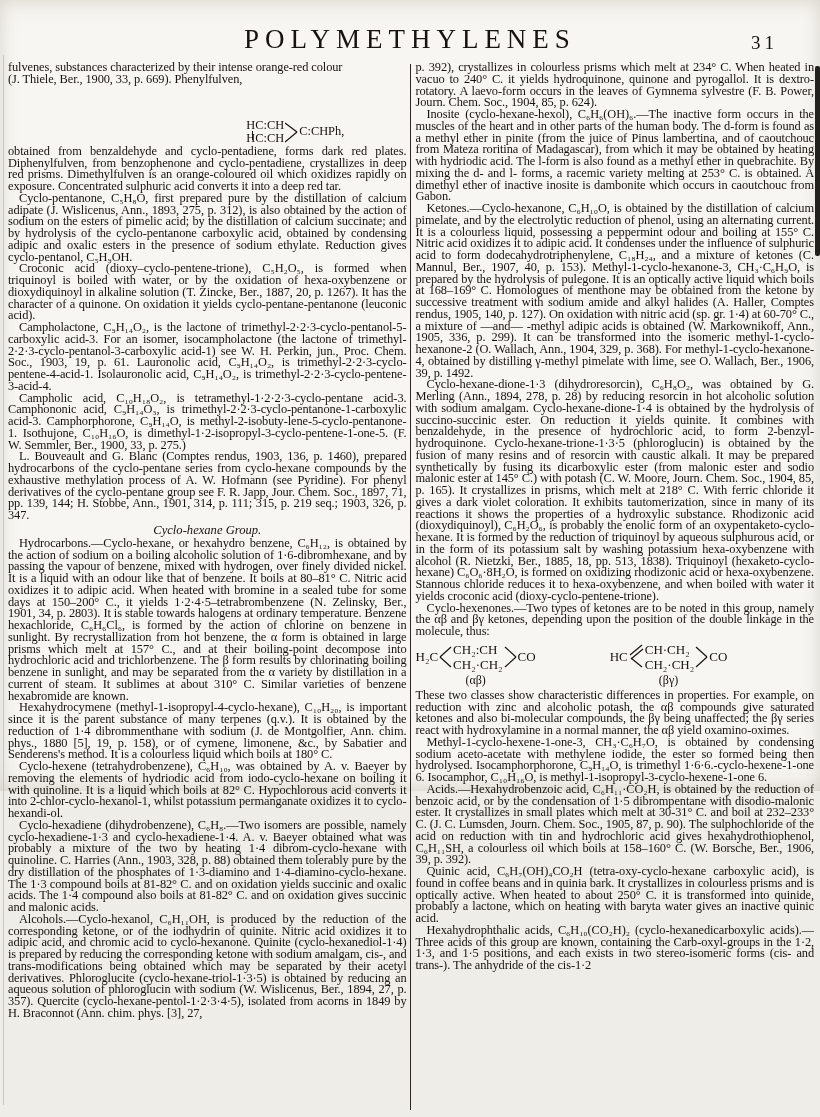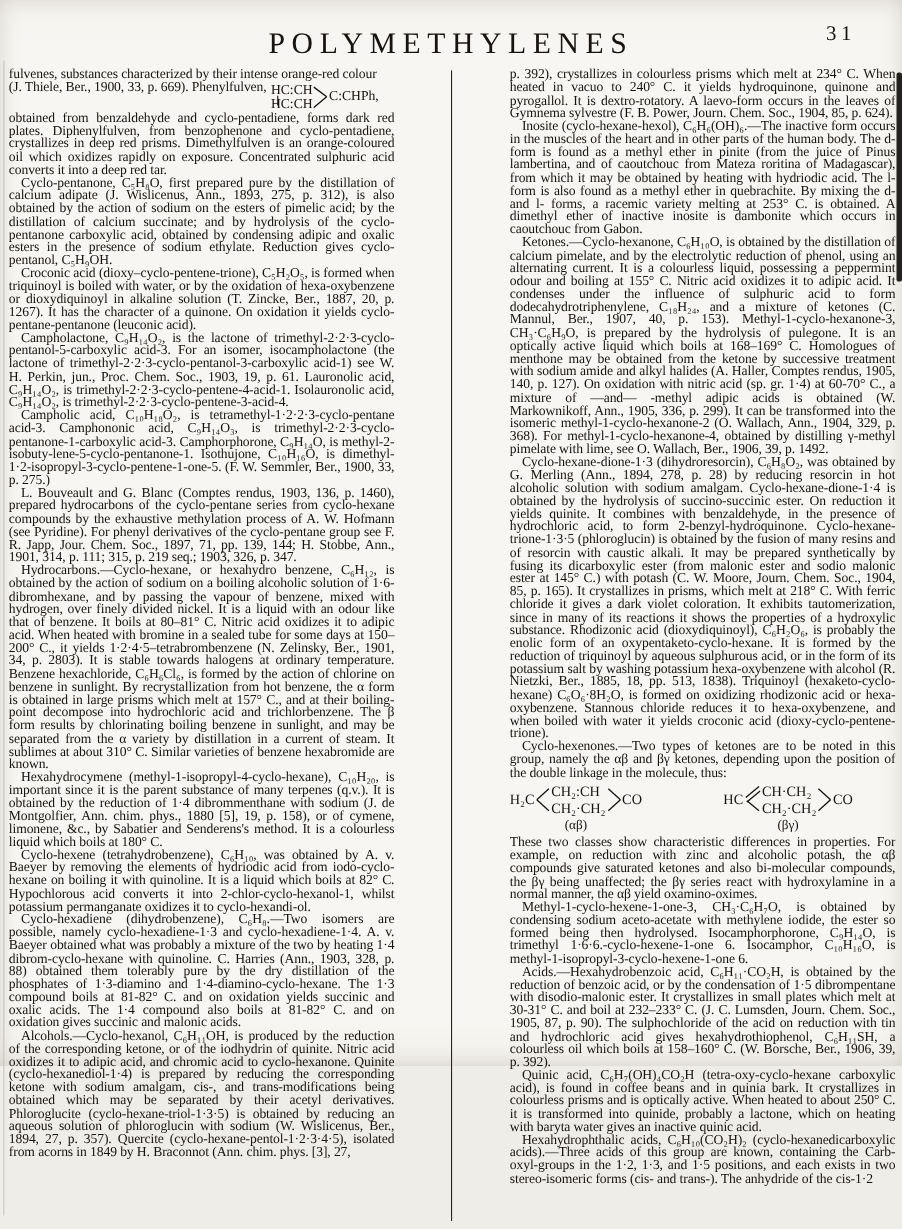--- a/index.html
+++ b/index.html
@@ -2,51 +2,51 @@
 <html><head>
 <meta charset="utf-8">
 <style>
   html,body{margin:0;padding:0;}
   body{
     width:820px;height:1117px;overflow:hidden;
     background:#efede8;
     font-family:"Liberation Serif","DejaVu Serif",serif;
   }
   .page{
-    position:relative;width:820px;height:969px;
+    position:relative;width:820px;height:791px;
     background:linear-gradient(180deg,#f5f3ee 0%,#f7f6f2 4%,#f7f6f2 96%,#f1efe9 100%);
     color:#17130f;
     box-shadow:inset 0 0 18px rgba(120,115,100,.25);
   }
   .gutter-line{position:absolute;left:3px;top:55px;width:1px;height:1050px;background:#c9c5bc;}
   .scan-artifact{position:absolute;right:0;top:66px;width:5px;height:190px;background:#23211d;border-radius:2px;filter:blur(.4px);}
   header{position:relative;height:58px;}
   h1{
     margin:0;padding-top:26px;text-align:center;
     font-size:27px;font-weight:normal;letter-spacing:6px;line-height:1;
   }
-  .page-num{position:absolute;right:42px;top:20px;font-size:19px;letter-spacing:4px;}
-  .columns{position:relative;display:flex;padding:4px 6px 0 8px;gap:48px;}
+  .page-num{position:absolute;right:42px;top:32px;font-size:19px;letter-spacing:4px;}
+  .columns{position:relative;display:flex;padding:4px 6px 0 8px;}
   .col{width:399px;height:1048px;overflow:hidden;}
   .col.left{padding-right:3px;}
   .col.right{padding-left:5px;}
   .divider{width:1px;background:#2a2722;height:1046px;margin-top:2px;}
   p{
     margin:0;text-indent:11px;text-align:justify;
     font-size:12.4px;line-height:11.75px;letter-spacing:-0.1px;
   }
   p.noindent{text-indent:0;}
   .section-heading{
     text-align:center;font-style:italic;font-size:12.6px;line-height:14px;
     margin:1px 0 1px 0;
   }
   
   .struct-row{display:flex;align-items:flex-start;font-size:12.4px;line-height:11.75px;}
   .struct-row .pre-text{white-space:nowrap;letter-spacing:-0.1px;}
-  .ring{display:flex;align-items:center;margin-left:4px;}
+  .ring{display:flex;align-items:center;margin-left:4px;margin-top:44px;}
   .ring-col{display:flex;flex-direction:column;align-items:flex-start;position:relative;padding:0;}
   .ring-col .grp{line-height:13px;white-space:nowrap;}
   .ring-col .vbar{position:absolute;left:6px;top:12px;width:1px;height:9px;background:#17130f;}
   .ring svg{display:block;margin:0 1px;}
   
   .diagram-row{display:flex;justify-content:flex-start;gap:74px;margin:3px 0 2px 0;}
   .structure{display:flex;flex-direction:column;align-items:center;}
   .structure .body{display:flex;align-items:center;font-size:13px;}
   .structure .groups{display:flex;flex-direction:column;}
   .structure .groups span{line-height:15px;white-space:nowrap;}
@@ -87,20 +87,21 @@
         </span>
       </div>
 
       <p class="noindent">obtained from benzaldehyde and cyclo-pentadiene, forms dark red plates.  Diphenylfulven, from benzophenone and cyclo-pentadiene, crystallizes in deep red prisms.  Dimethylfulven is an orange-coloured oil which oxidizes rapidly on exposure.  Concentrated sulphuric acid converts it into a deep red tar.</p>
       <p>Cyclo-pentanone, C₅H₈O, first prepared pure by the distillation of calcium adipate (J. Wislicenus, Ann., 1893, 275, p. 312), is also obtained by the action of sodium on the esters of pimelic acid; by the distillation of calcium succinate; and by hydrolysis of the cyclo-pentanone carboxylic acid, obtained by condensing adipic and oxalic esters in the presence of sodium ethylate.  Reduction gives cyclo-pentanol, C₅H₉OH.</p>
       <p>Croconic acid (dioxy–cyclo-pentene-trione), C₅H₂O₅, is formed when triquinoyl is boiled with water, or by the oxidation of hexa-oxybenzene or dioxydiquinoyl in alkaline solution (T. Zincke, Ber., 1887, 20, p. 1267).  It has the character of a quinone.  On oxidation it yields cyclo-pentane-pentanone (leuconic acid).</p>
       <p>Campholactone, C₉H₁₄O₂, is the lactone of trimethyl-2·2·3-cyclo-pentanol-5-carboxylic acid-3.  For an isomer, isocampholactone (the lactone of trimethyl-2·2·3-cyclo-pentanol-3-carboxylic acid-1) see W. H. Perkin, jun., Proc. Chem. Soc., 1903, 19, p. 61.  Lauronolic acid, C₉H₁₄O₂, is trimethyl-2·2·3-cyclo-pentene-4-acid-1.  Isolauronolic acid, C₉H₁₄O₂, is trimethyl-2·2·3-cyclo-pentene-3-acid-4.</p>
       <p>Campholic acid, C₁₀H₁₈O₂, is tetramethyl-1·2·2·3-cyclo-pentane acid-3.  Camphononic acid, C₉H₁₄O₃, is trimethyl-2·2·3-cyclo-pentanone-1-carboxylic acid-3.  Camphorphorone, C₉H₁₄O, is methyl-2-isobuty-lene-5-cyclo-pentanone-1.  Isothujone, C₁₀H₁₆O, is dimethyl-1·2-isopropyl-3-cyclo-pentene-1-one-5.  (F. W. Semmler, Ber., 1900, 33, p. 275.)</p>
       <p>L. Bouveault and G. Blanc (Comptes rendus, 1903, 136, p. 1460), prepared hydrocarbons of the cyclo-pentane series from cyclo-hexane compounds by the exhaustive methylation process of A. W. Hofmann (see Pyridine).  For phenyl derivatives of the cyclo-pentane group see F. R. Japp, Jour. Chem. Soc., 1897, 71, pp. 139, 144; H. Stobbe, Ann., 1901, 314, p. 111; 315, p. 219 seq.; 1903, 326, p. 347.</p>
 
+      <div class="section-heading">Cyclo-hexane Group.</div>
 
       <p>Hydrocarbons.—Cyclo-hexane, or hexahydro benzene, C₆H₁₂, is obtained by the action of sodium on a boiling alcoholic solution of 1·6-dibromhexane, and by passing the vapour of benzene, mixed with hydrogen, over finely divided nickel.  It is a liquid with an odour like that of benzene.  It boils at 80–81° C.  Nitric acid oxidizes it to adipic acid.  When heated with bromine in a sealed tube for some days at 150–200° C., it yields 1·2·4·5–tetrabrombenzene (N. Zelinsky, Ber., 1901, 34, p. 2803).  It is stable towards halogens at ordinary temperature.  Benzene hexachloride, C₆H₆Cl₆, is formed by the action of chlorine on benzene in sunlight.  By recrystallization from hot benzene, the α form is obtained in large prisms which melt at 157° C., and at their boiling-point decompose into hydrochloric acid and trichlorbenzene.  The β form results by chlorinating boiling benzene in sunlight, and may be separated from the α variety by distillation in a current of steam.  It sublimes at about 310° C.  Similar varieties of benzene hexabromide are known.</p>
       <p>Hexahydrocymene (methyl-1-isopropyl-4-cyclo-hexane), C₁₀H₂₀, is important since it is the parent substance of many terpenes (q.v.).  It is obtained by the reduction of 1·4 dibrommenthane with sodium (J. de Montgolfier, Ann. chim. phys., 1880 [5], 19, p. 158), or of cymene, limonene, &amp;c., by Sabatier and Senderens's method.  It is a colourless liquid which boils at 180° C.</p>
       <p>Cyclo-hexene (tetrahydrobenzene), C₆H₁₀, was obtained by A. v. Baeyer by removing the elements of hydriodic acid from iodo-cyclo-hexane on boiling it with quinoline.  It is a liquid which boils at 82° C.  Hypochlorous acid converts it into 2-chlor-cyclo-hexanol-1, whilst potassium permanganate oxidizes it to cyclo-hexandi-ol.</p>
       <p>Cyclo-hexadiene (dihydrobenzene), C₆H₈.—Two isomers are possible, namely cyclo-hexadiene-1·3 and cyclo-hexadiene-1·4.  A. v. Baeyer obtained what was probably a mixture of the two by heating 1·4 dibrom-cyclo-hexane with quinoline.  C. Harries (Ann., 1903, 328, p. 88) obtained them tolerably pure by the dry distillation of the phosphates of 1·3-diamino and 1·4-diamino-cyclo-hexane.  The 1·3 compound boils at 81-82° C. and on oxidation yields succinic and oxalic acids.  The 1·4 compound also boils at 81-82° C. and on oxidation gives succinic and malonic acids.</p>
       <p>Alcohols.—Cyclo-hexanol, C₆H₁₁OH, is produced by the reduction of the corresponding ketone, or of the iodhydrin of quinite.  Nitric acid oxidizes it to adipic acid, and chromic acid to cyclo-hexanone.  Quinite (cyclo-hexanediol-1·4) is prepared by reducing the corresponding ketone with sodium amalgam, cis-, and trans-modifications being obtained which may be separated by their acetyl derivatives.  Phloroglucite (cyclo-hexane-triol-1·3·5) is obtained by reducing an aqueous solution of phloroglucin with sodium (W. Wislicenus, Ber., 1894, 27, p. 357).  Quercite (cyclo-hexane-pentol-1·2·3·4·5), isolated from acorns in 1849 by H. Braconnot (Ann. chim. phys. [3], 27,</p>
     </div>
 
     <div class="divider"></div>
 

